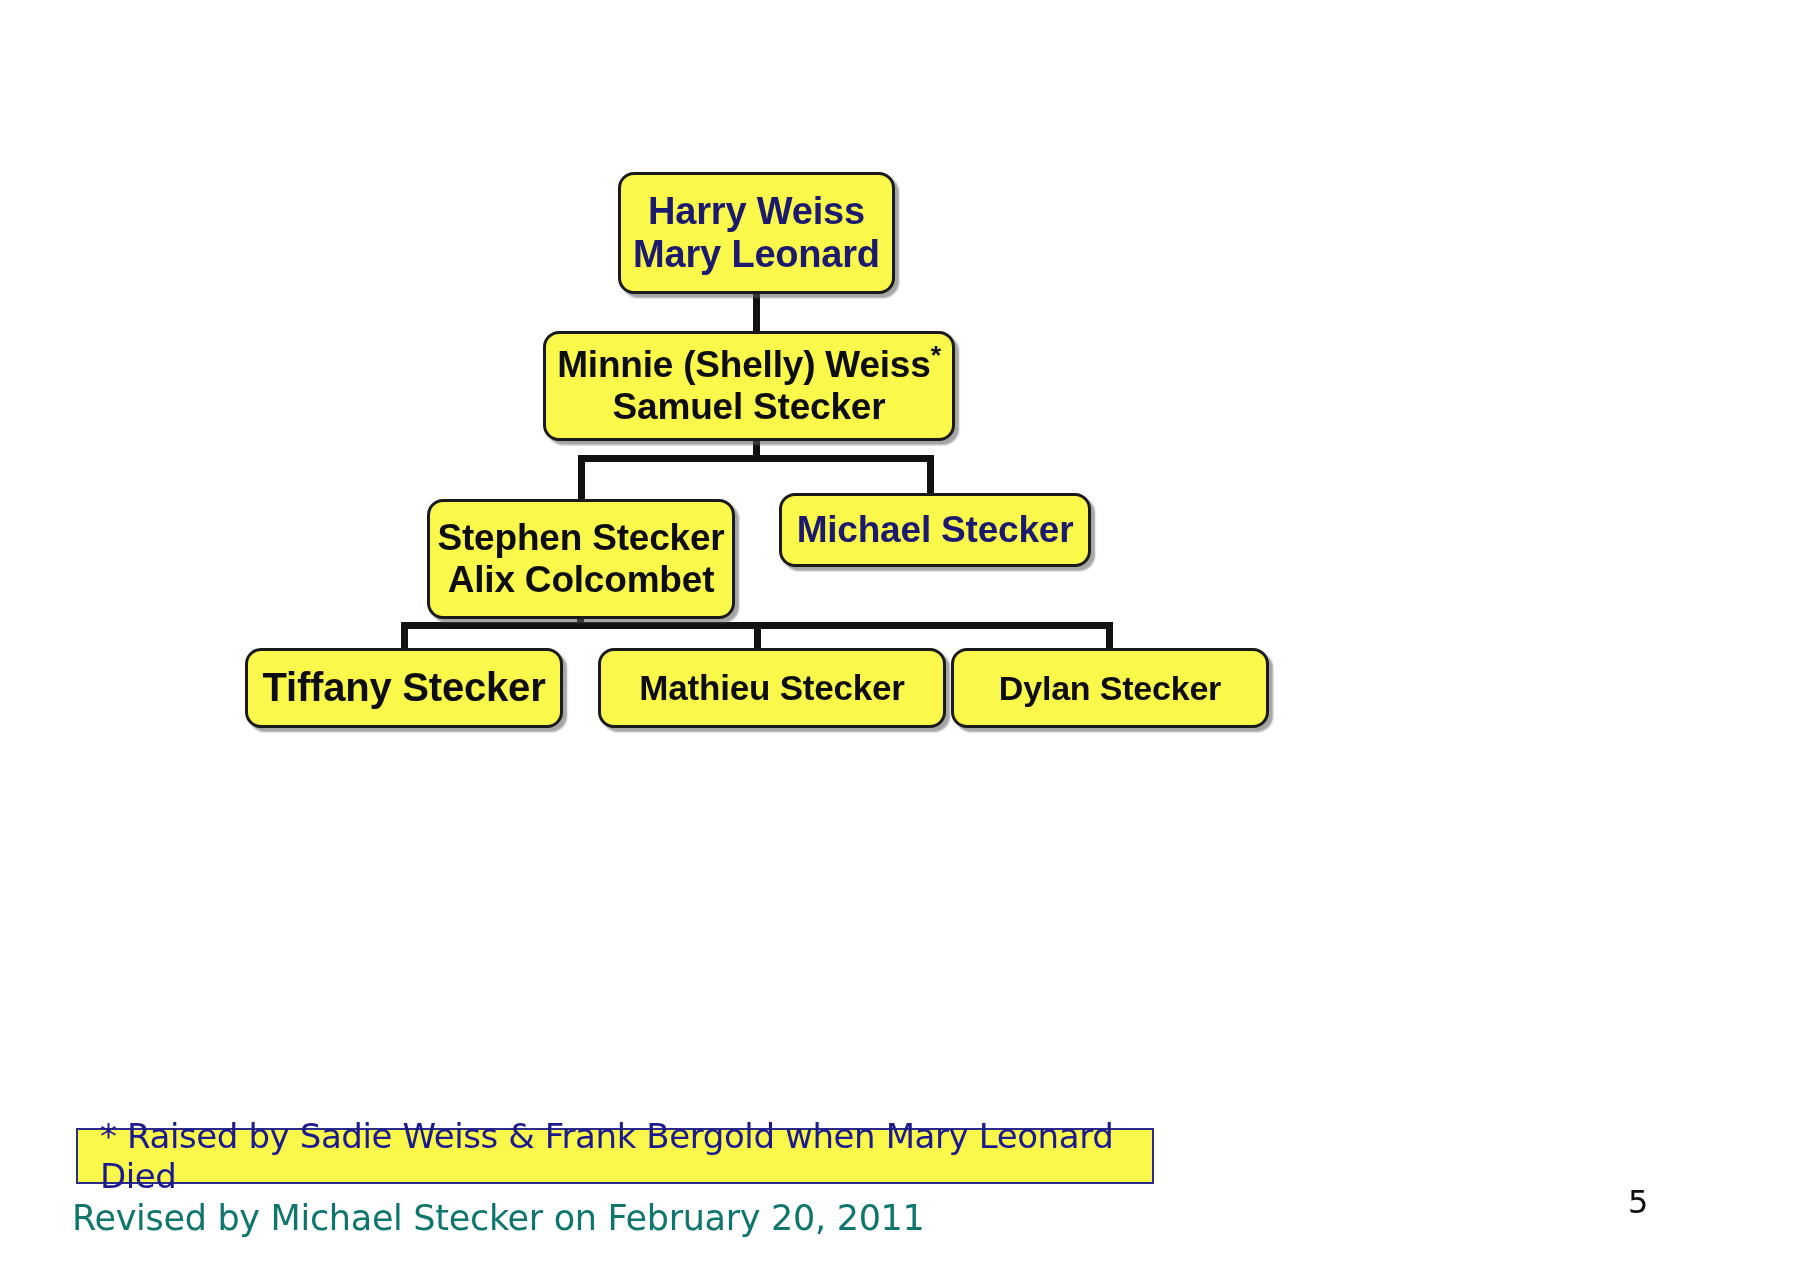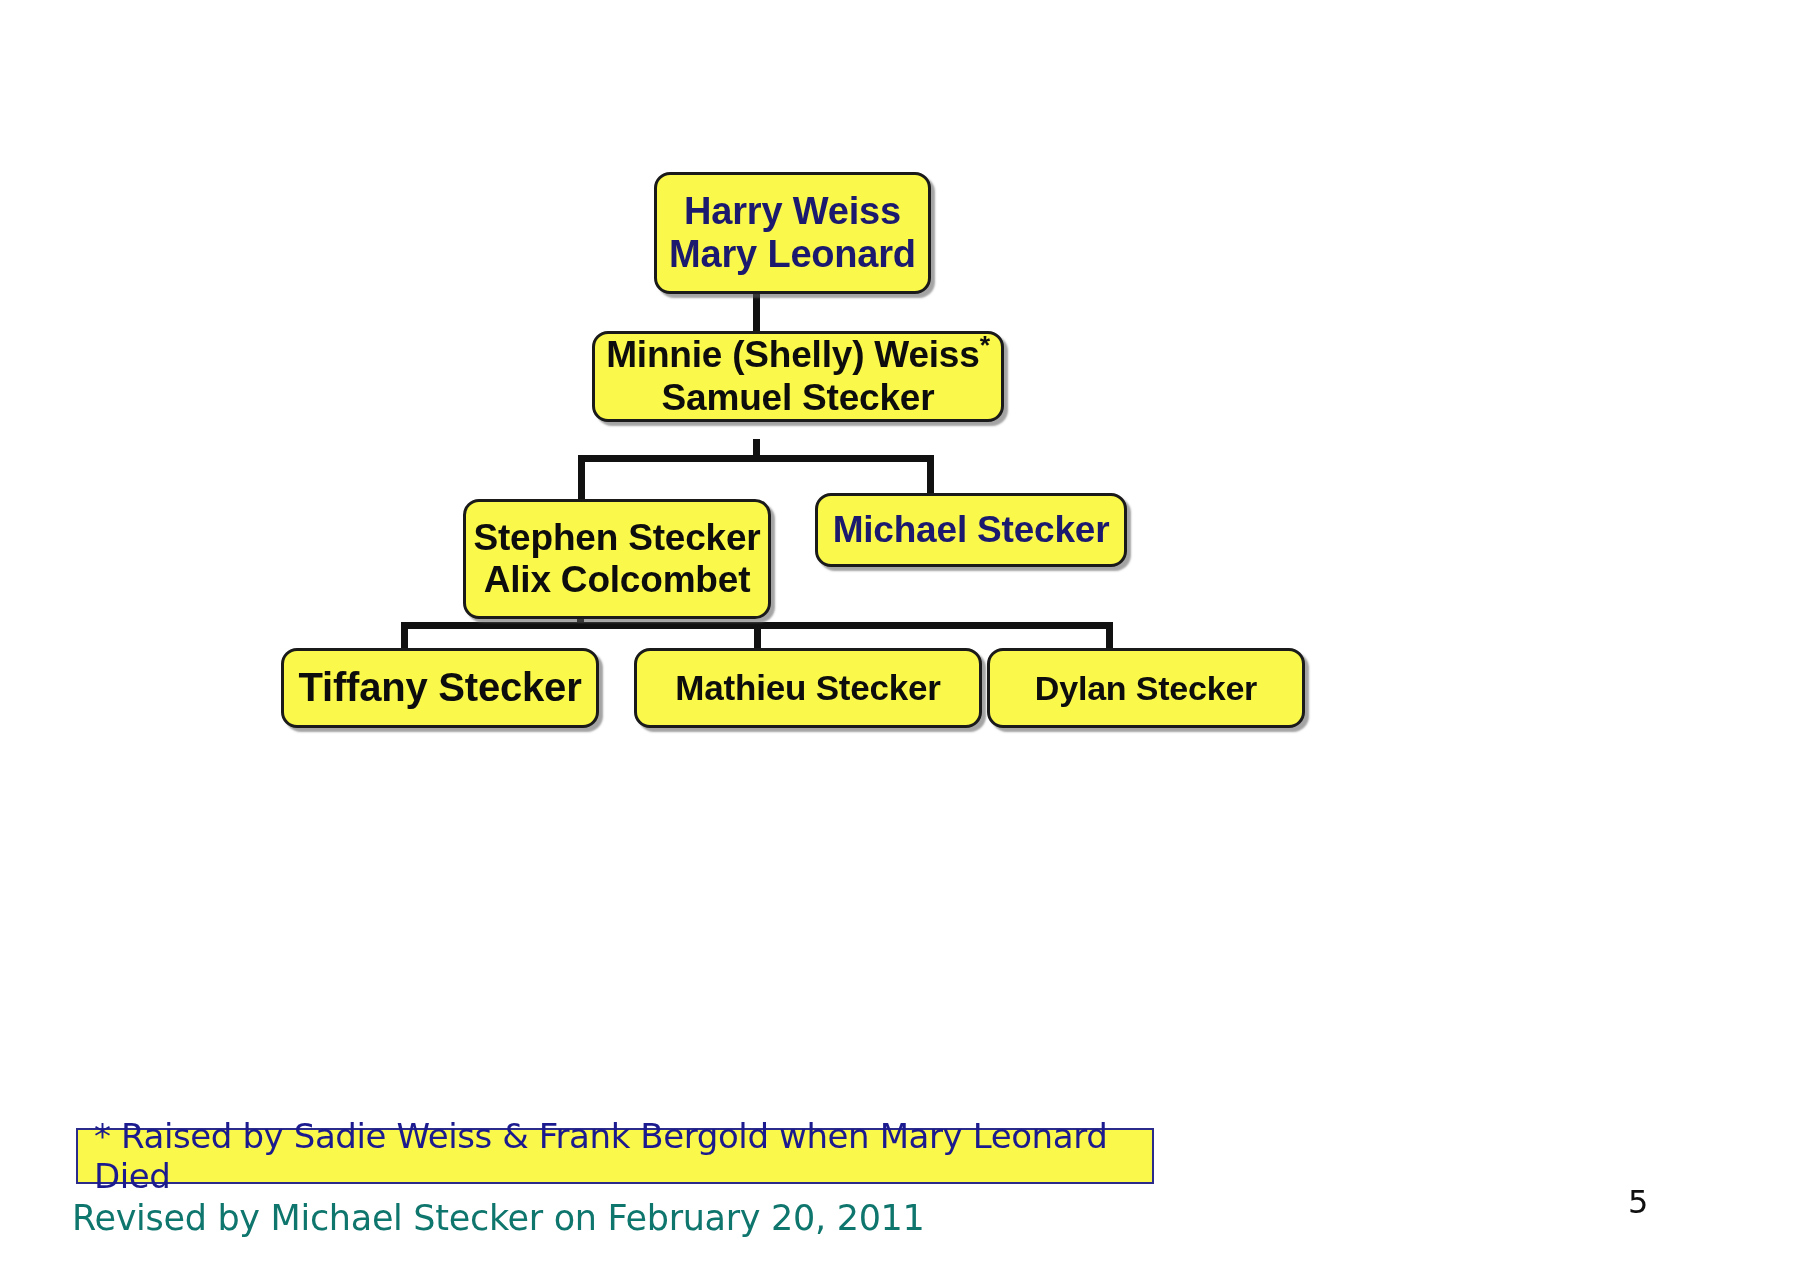--- a/index.html
+++ b/index.html
@@ -41,29 +41,28 @@
     box-shadow: 4px 4px 2px rgba(90,90,90,0.55);
     display: flex;
     flex-direction: column;
     align-items: center;
     justify-content: center;
     text-align: center;
     font-weight: bold;
     letter-spacing: -0.2px;
     line-height: 1.14;
     z-index: 5;
-    margin-left: 36px;
   }
   .node .ln { display: block; white-space: nowrap; }
   .ink-navy { color: #1b1a6e; }
   .ink-black { color: #0d0d0d; }
 
   
   #node-root      { left: 618px;  top: 172px; width: 277px; height: 122px; font-size: 38px; }
-  #node-minnie    { left: 556px;  top: 331px; width: 412px; height: 91px; font-size: 37px; }
+  #node-minnie    { left: 543px;  top: 331px; width: 412px; height: 110px; font-size: 37px; }
   #node-stephen   { left: 427px;  top: 499px; width: 308px; height: 120px; font-size: 37px; }
   #node-michael   { left: 779px;  top: 493px; width: 312px; height: 74px;  font-size: 37px; }
   #node-tiffany   { left: 245px;  top: 648px; width: 318px; height: 80px;  font-size: 40px; }
   #node-mathieu   { left: 598px;  top: 648px; width: 348px; height: 80px;  font-size: 35px; }
   #node-dylan     { left: 951px;  top: 648px; width: 318px; height: 80px;  font-size: 34px; }
 
   .sup-star {
     font-size: 0.72em;
     vertical-align: super;
     line-height: 0;
@@ -74,21 +73,21 @@
     position: absolute;
     left: 76px;
     top: 1128px;
     width: 1078px;
     height: 56px;
     box-sizing: border-box;
     background: #FAF84B;
     border: 2px solid #2b2b8c;
     display: flex;
     align-items: center;
-    padding-left: 16px;
+    padding-left: 22px;
     color: #1b1a8e;
     font-size: 34px;
     font-family: "DejaVu Sans", sans-serif;
     letter-spacing: -0.4px;
     z-index: 6;
   }
 
   #revised {
     position: absolute;
     left: 72px;

